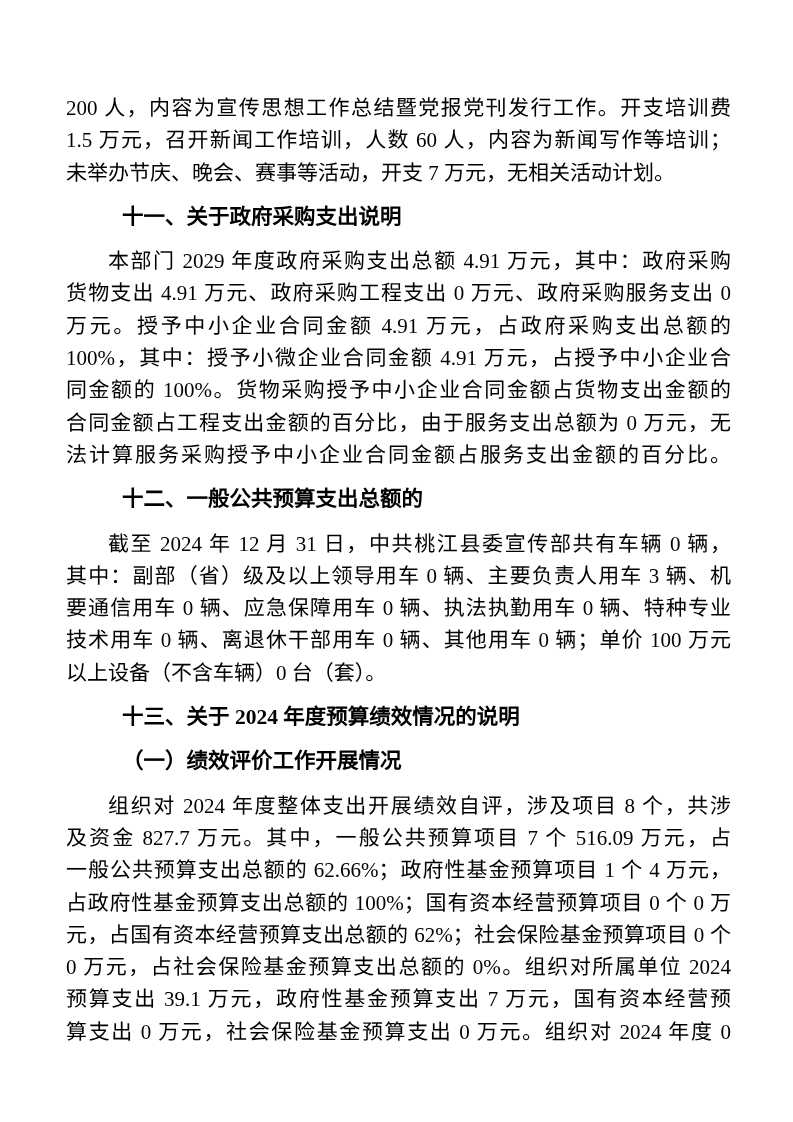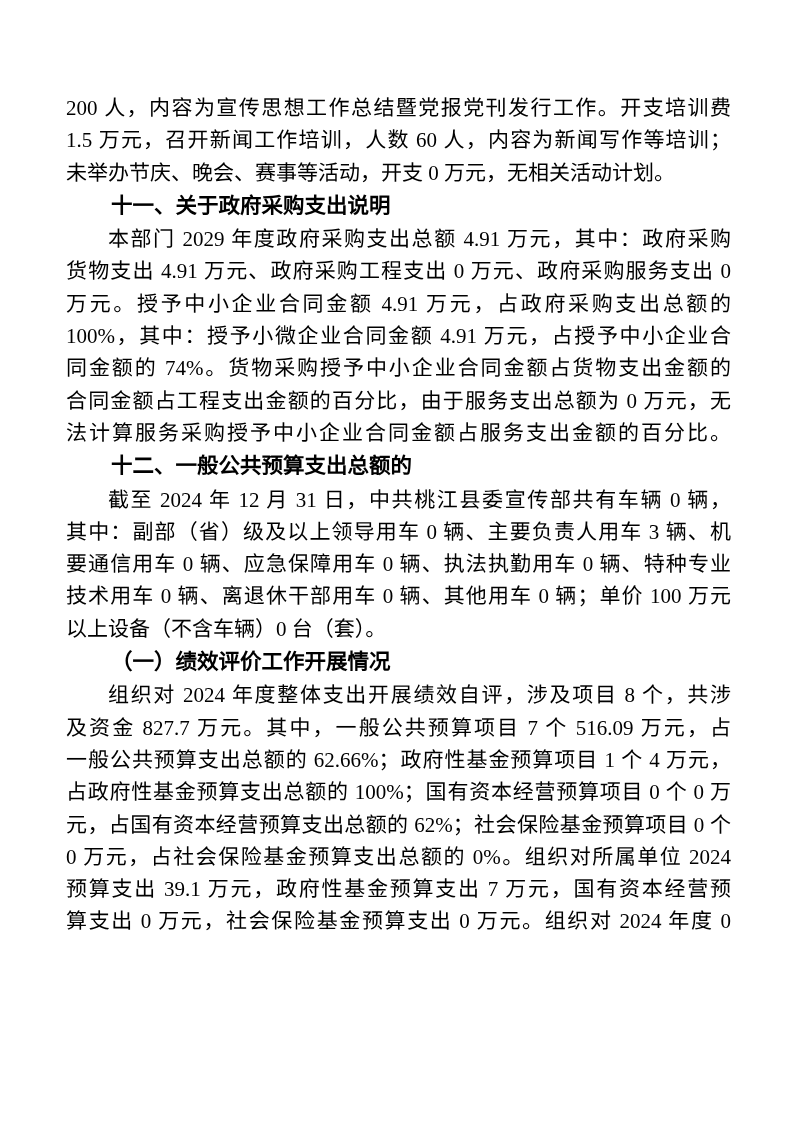--- a/index.html
+++ b/index.html
@@ -32,64 +32,65 @@
     letter-spacing: 0;
   }
   
   .line.j {
     text-align-last: justify;
   }
   .ind {
     text-indent: 42px;
   }
   .h1, .h2 {
-    margin: 1px;
+    margin: 12px;
     font-size: 21.5px;
     line-height: 32.3px;
     min-height: 32.3px;
     font-weight: 700;
     font-family: Liberation Serif, serif;
     text-indent: 44px;
     text-align: left;
   }
 </style>
 </head>
 <body>
 
 <div class="page">
   <div class="content">
 
     <div class="block">
       <div class="line j">200 人，内容为宣传思想工作总结暨党报党刊发行工作。开支培训费</div>
       <div class="line j">1.5 万元，召开新闻工作培训，人数 60 人，内容为新闻写作等培训；</div>
-      <div class="line">未举办节庆、晚会、赛事等活动，开支 0 万元，无相关活动计划。</div>
+      <div class="line">未举办节庆、晚会、赛事等活动，开支 7 万元，无相关活动计划。</div>
     </div>
 
     <div class="h1">十一、关于政府采购支出说明</div>
 
     <div class="block">
       <div class="line j ind">本部门 2029 年度政府采购支出总额 4.91 万元，其中：政府采购</div>
       <div class="line j">货物支出 4.91 万元、政府采购工程支出 0 万元、政府采购服务支出 0</div>
       <div class="line j">万元。授予中小企业合同金额 4.91 万元，占政府采购支出总额的</div>
       <div class="line j">100%，其中：授予小微企业合同金额 4.91 万元，占授予中小企业合</div>
-      <div class="line j">同金额的 74%。货物采购授予中小企业合同金额占货物支出金额的</div>
+      <div class="line j">同金额的 100%。货物采购授予中小企业合同金额占货物支出金额的</div>
       <div class="line j">合同金额占工程支出金额的百分比，由于服务支出总额为 0 万元，无</div>
       <div class="line j">法计算服务采购授予中小企业合同金额占服务支出金额的百分比。</div>
     </div>
 
     <div class="h1">十二、一般公共预算支出总额的</div>
 
     <div class="block">
       <div class="line j ind">截至 2024 年 12 月 31 日，中共桃江县委宣传部共有车辆 0 辆，</div>
       <div class="line j">其中：副部（省）级及以上领导用车 0 辆、主要负责人用车 3 辆、机</div>
       <div class="line j">要通信用车 0 辆、应急保障用车 0 辆、执法执勤用车 0 辆、特种专业</div>
       <div class="line j">技术用车 0 辆、离退休干部用车 0 辆、其他用车 0 辆；单价 100 万元</div>
       <div class="line">以上设备（不含车辆）0 台（套）。</div>
     </div>
 
+    <div class="h1">十三、关于 2024 年度预算绩效情况的说明</div>
 
     <div class="h2">（一）绩效评价工作开展情况</div>
 
     <div class="block">
       <div class="line j ind">组织对 2024 年度整体支出开展绩效自评，涉及项目 8 个，共涉</div>
       <div class="line j">及资金 827.7 万元。其中，一般公共预算项目 7 个 516.09 万元，占</div>
       <div class="line j">一般公共预算支出总额的 62.66%；政府性基金预算项目 1 个 4 万元，</div>
       <div class="line j">占政府性基金预算支出总额的 100%；国有资本经营预算项目 0 个 0 万</div>
       <div class="line j">元，占国有资本经营预算支出总额的 62%；社会保险基金预算项目 0 个</div>
       <div class="line j">0 万元，占社会保险基金预算支出总额的 0%。组织对所属单位 2024</div>

